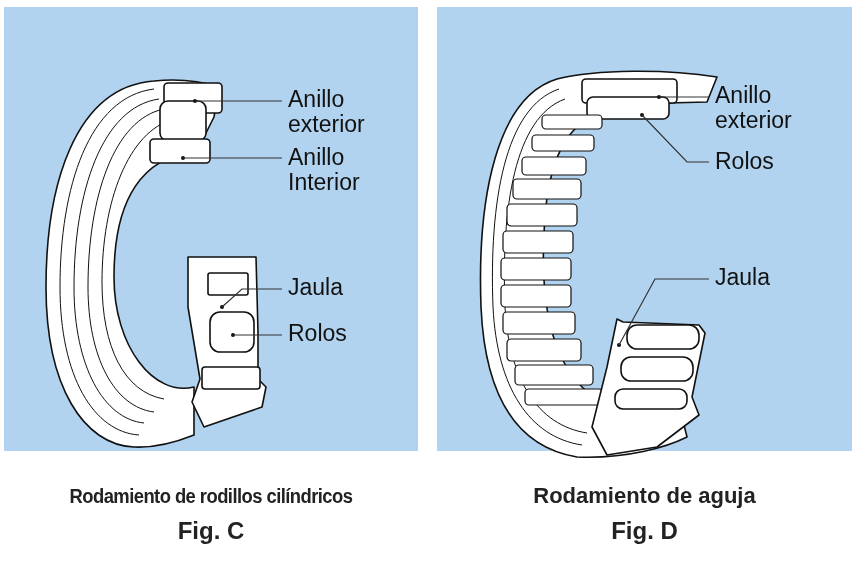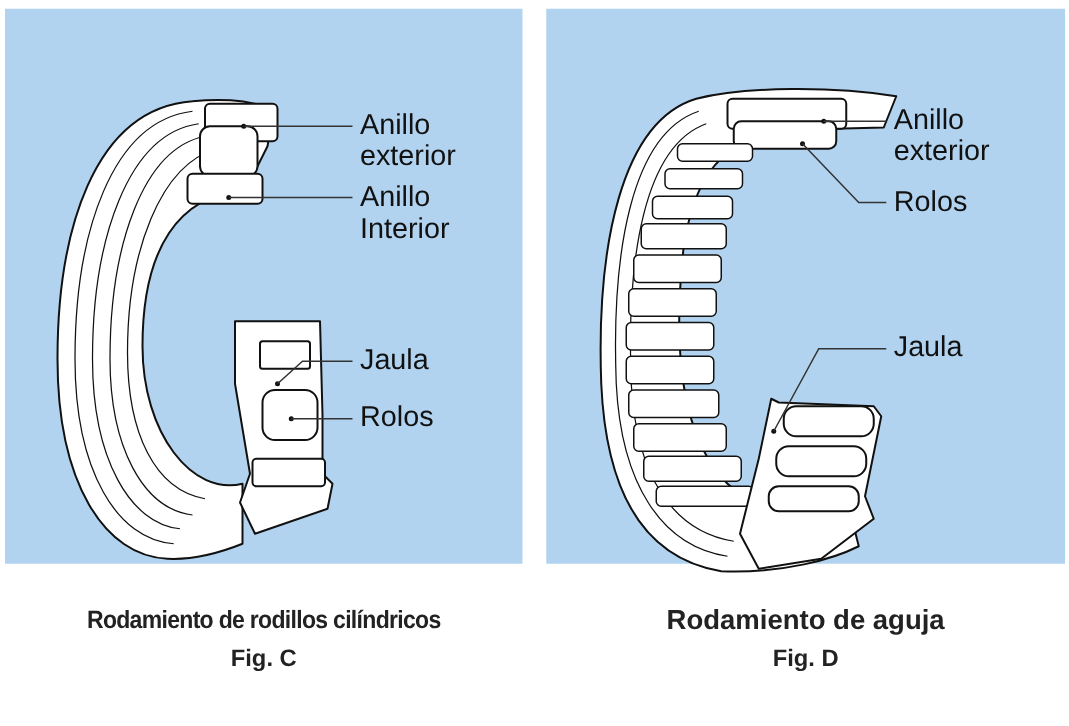--- a/index.html
+++ b/index.html
@@ -6,21 +6,21 @@
   body { width: 855px; height: 581px; position: relative; overflow: hidden;
          font-family: "Liberation Sans", sans-serif; }
   .panel { position: absolute; top: 7px; height: 444px; background: #b1d3ef; }
   #panel-c { left: 4px; width: 414px; }
   #panel-d { left: 437px; width: 415px; }
   .panel svg { position: absolute; left: 0; top: 0; }
   .label { position: absolute; font-size: 23px; line-height: 25px; color: #111; }
   .caption { position: absolute; left: 0; right: 0; text-align: center; color: #222;
              font-weight: bold; }
   .cap1 { top: 478px; font-size: 20px; }
-  .cap2 { top: 510px; font-size: 19px; }
+  .cap2 { top: 510px; font-size: 24px; }
   #panel-d .cap1 { font-size: 22px; top: 476px; }
   #panel-c .cap1 { letter-spacing: -0.6px; transform: scaleX(0.92); }
 </style>
 </head>
 <body>
 
 <div class="panel" id="panel-c">
   <svg width="414" height="550" viewBox="0 0 414 550">
     <g fill="#ffffff" stroke="#111" stroke-width="1.6" stroke-linejoin="round">
 

